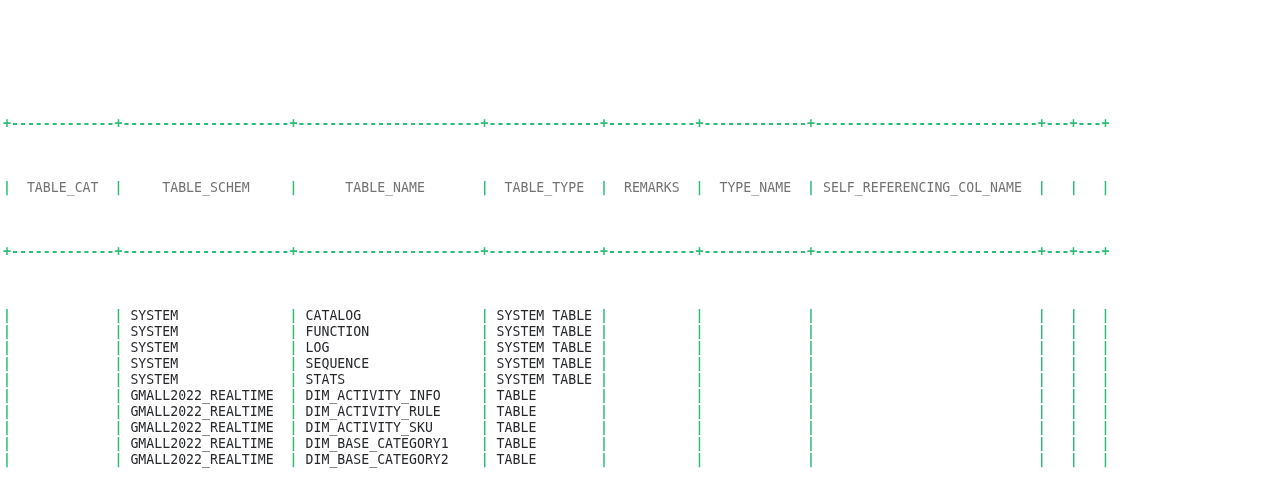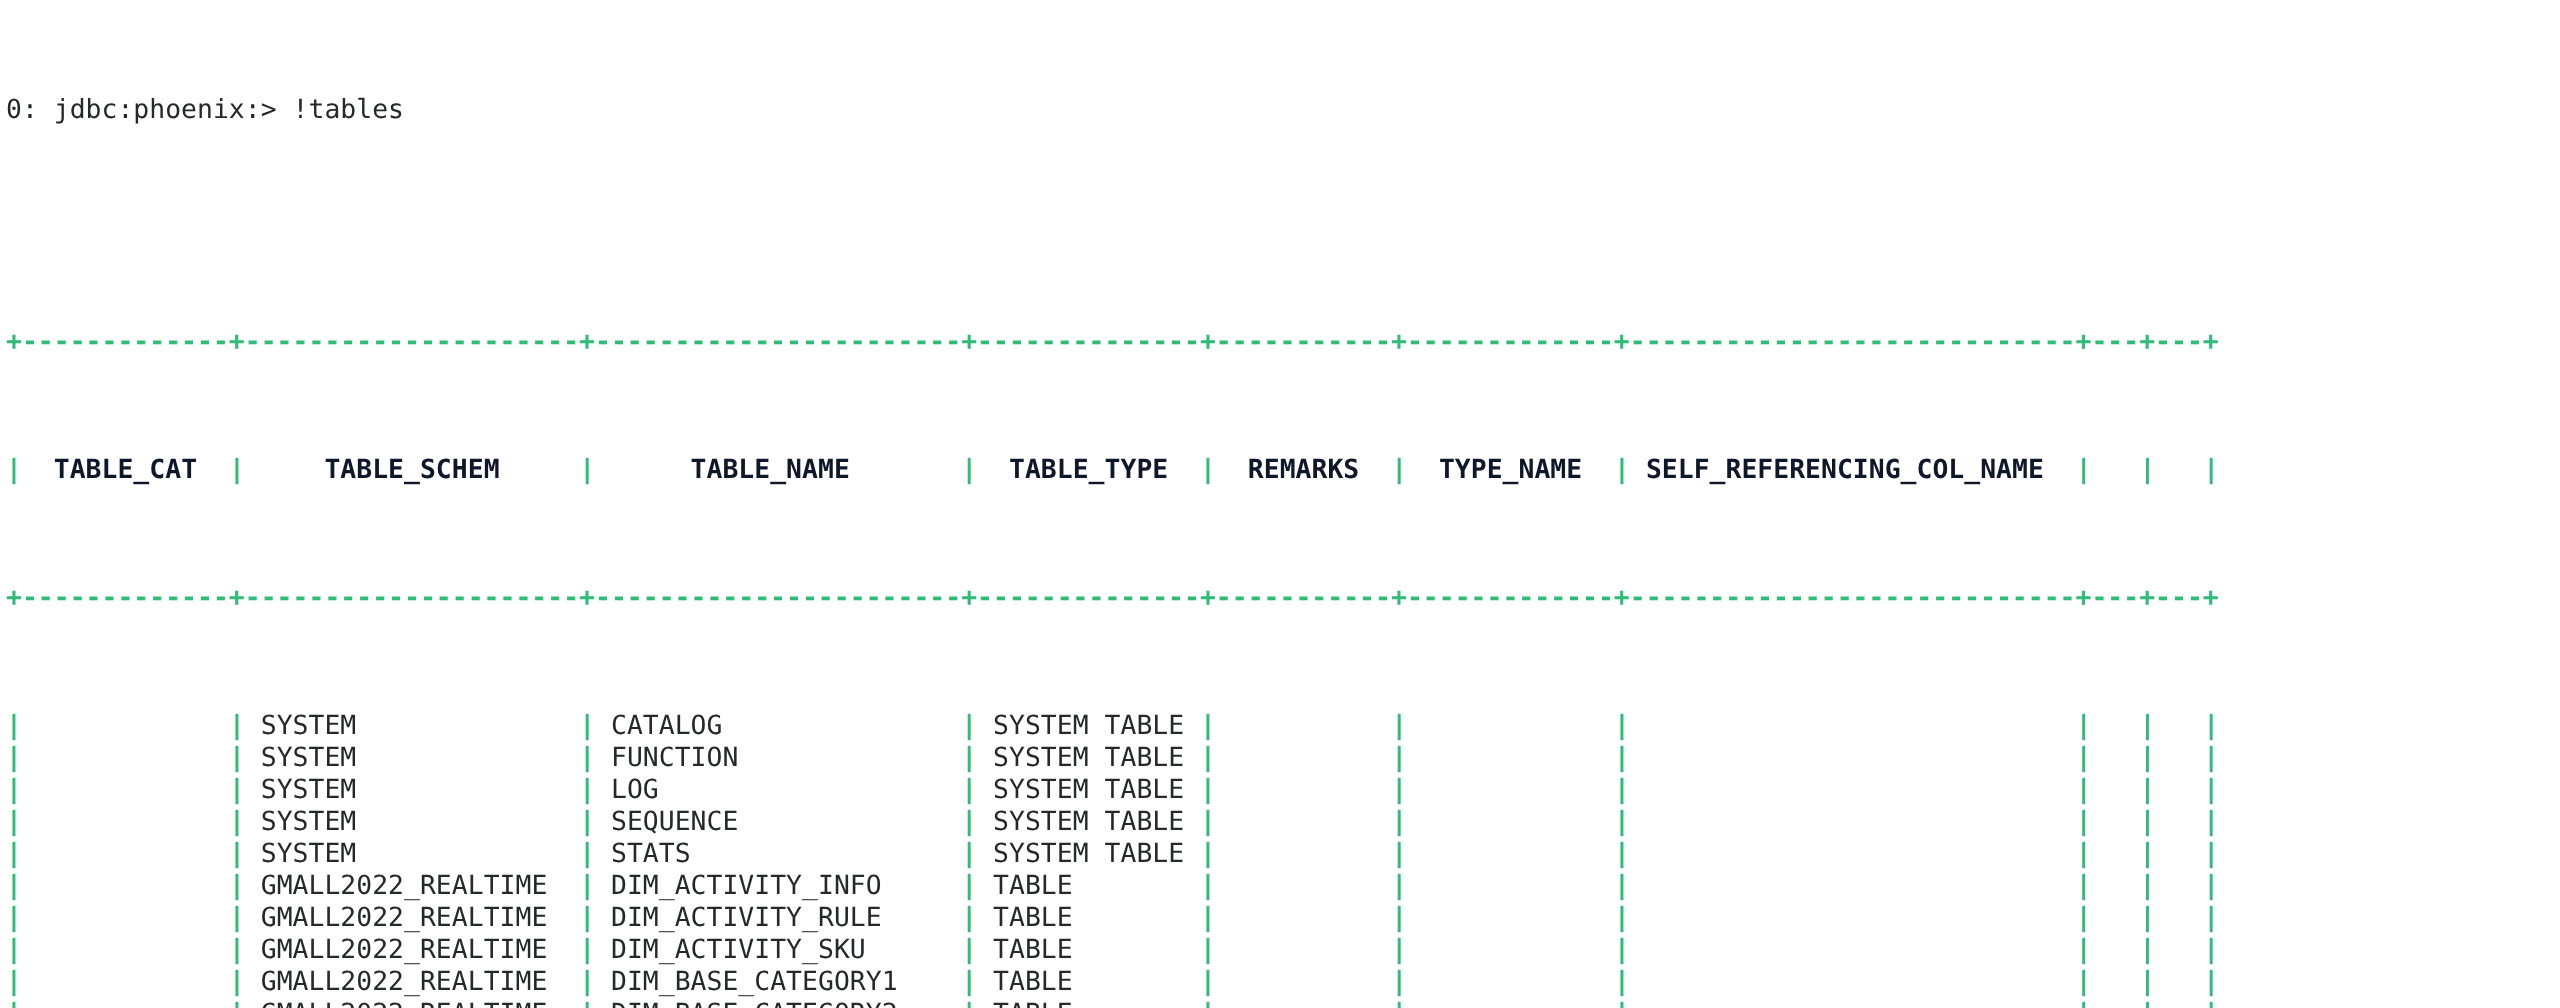--- a/index.html
+++ b/index.html
@@ -39,35 +39,34 @@
     padding-left: 3px;
   }
   .rule, .row {
     padding-left: 3px;
   }
   .brd {
     color: #2fbc77;
     font-weight: 700;
   }
   .hdr {
-    color: #0f172a;
-    font-weight: 700;
+    color: #737373;
+    font-weight: 400;
   }
   .cell {
     color: #26282c;
     font-weight: 500;
   }
   .gap-top { height: 4px; }
 </style>
 </head>
 <body>
 
 <div class="terminal">
 
-  <div class="line prompt-line">0: jdbc:phoenix:&gt; !tables</div>
 
   <div class="gap-top"></div>
 
   <div class="line rule"><span class="brd">+-------------+---------------------+-----------------------+--------------+-----------+-------------+----------------------------+---+---+</span></div>
 
   <div class="line row"><span><span class="brd">|</span><span class="hdr">  TABLE_CAT  </span><span class="brd">|</span><span class="hdr">     TABLE_SCHEM     </span><span class="brd">|</span><span class="hdr">      TABLE_NAME       </span><span class="brd">|</span><span class="hdr">  TABLE_TYPE  </span><span class="brd">|</span><span class="hdr">  REMARKS  </span><span class="brd">|</span><span class="hdr">  TYPE_NAME  </span><span class="brd">|</span><span class="hdr"> SELF_REFERENCING_COL_NAME  </span><span class="brd">|</span><span class="hdr">   </span><span class="brd">|</span><span class="hdr">   </span><span class="brd">|</span></span></div>
 
   <div class="line rule"><span class="brd">+-------------+---------------------+-----------------------+--------------+-----------+-------------+----------------------------+---+---+</span></div>
 
   <div id="table-body"><div class="line row"><span class="brd">|</span><span class="cell">             </span><span class="brd">|</span><span class="cell"> SYSTEM              </span><span class="brd">|</span><span class="cell"> CATALOG               </span><span class="brd">|</span><span class="cell"> SYSTEM TABLE </span><span class="brd">|</span><span class="cell">           </span><span class="brd">|</span><span class="cell">             </span><span class="brd">|</span><span class="cell">                            </span><span class="brd">|</span><span class="cell">   </span><span class="brd">|</span><span class="cell">   </span><span class="brd">|</span></div><div class="line row"><span class="brd">|</span><span class="cell">             </span><span class="brd">|</span><span class="cell"> SYSTEM              </span><span class="brd">|</span><span class="cell"> FUNCTION              </span><span class="brd">|</span><span class="cell"> SYSTEM TABLE </span><span class="brd">|</span><span class="cell">           </span><span class="brd">|</span><span class="cell">             </span><span class="brd">|</span><span class="cell">                            </span><span class="brd">|</span><span class="cell">   </span><span class="brd">|</span><span class="cell">   </span><span class="brd">|</span></div><div class="line row"><span class="brd">|</span><span class="cell">             </span><span class="brd">|</span><span class="cell"> SYSTEM              </span><span class="brd">|</span><span class="cell"> LOG                   </span><span class="brd">|</span><span class="cell"> SYSTEM TABLE </span><span class="brd">|</span><span class="cell">           </span><span class="brd">|</span><span class="cell">             </span><span class="brd">|</span><span class="cell">                            </span><span class="brd">|</span><span class="cell">   </span><span class="brd">|</span><span class="cell">   </span><span class="brd">|</span></div><div class="line row"><span class="brd">|</span><span class="cell">             </span><span class="brd">|</span><span class="cell"> SYSTEM              </span><span class="brd">|</span><span class="cell"> SEQUENCE              </span><span class="brd">|</span><span class="cell"> SYSTEM TABLE </span><span class="brd">|</span><span class="cell">           </span><span class="brd">|</span><span class="cell">             </span><span class="brd">|</span><span class="cell">                            </span><span class="brd">|</span><span class="cell">   </span><span class="brd">|</span><span class="cell">   </span><span class="brd">|</span></div><div class="line row"><span class="brd">|</span><span class="cell">             </span><span class="brd">|</span><span class="cell"> SYSTEM              </span><span class="brd">|</span><span class="cell"> STATS                 </span><span class="brd">|</span><span class="cell"> SYSTEM TABLE </span><span class="brd">|</span><span class="cell">           </span><span class="brd">|</span><span class="cell">             </span><span class="brd">|</span><span class="cell">                            </span><span class="brd">|</span><span class="cell">   </span><span class="brd">|</span><span class="cell">   </span><span class="brd">|</span></div><div class="line row"><span class="brd">|</span><span class="cell">             </span><span class="brd">|</span><span class="cell"> GMALL2022_REALTIME  </span><span class="brd">|</span><span class="cell"> DIM_ACTIVITY_INFO     </span><span class="brd">|</span><span class="cell"> TABLE        </span><span class="brd">|</span><span class="cell">           </span><span class="brd">|</span><span class="cell">             </span><span class="brd">|</span><span class="cell">                            </span><span class="brd">|</span><span class="cell">   </span><span class="brd">|</span><span class="cell">   </span><span class="brd">|</span></div><div class="line row"><span class="brd">|</span><span class="cell">             </span><span class="brd">|</span><span class="cell"> GMALL2022_REALTIME  </span><span class="brd">|</span><span class="cell"> DIM_ACTIVITY_RULE     </span><span class="brd">|</span><span class="cell"> TABLE        </span><span class="brd">|</span><span class="cell">           </span><span class="brd">|</span><span class="cell">             </span><span class="brd">|</span><span class="cell">                            </span><span class="brd">|</span><span class="cell">   </span><span class="brd">|</span><span class="cell">   </span><span class="brd">|</span></div><div class="line row"><span class="brd">|</span><span class="cell">             </span><span class="brd">|</span><span class="cell"> GMALL2022_REALTIME  </span><span class="brd">|</span><span class="cell"> DIM_ACTIVITY_SKU      </span><span class="brd">|</span><span class="cell"> TABLE        </span><span class="brd">|</span><span class="cell">           </span><span class="brd">|</span><span class="cell">             </span><span class="brd">|</span><span class="cell">                            </span><span class="brd">|</span><span class="cell">   </span><span class="brd">|</span><span class="cell">   </span><span class="brd">|</span></div><div class="line row"><span class="brd">|</span><span class="cell">             </span><span class="brd">|</span><span class="cell"> GMALL2022_REALTIME  </span><span class="brd">|</span><span class="cell"> DIM_BASE_CATEGORY1    </span><span class="brd">|</span><span class="cell"> TABLE        </span><span class="brd">|</span><span class="cell">           </span><span class="brd">|</span><span class="cell">             </span><span class="brd">|</span><span class="cell">                            </span><span class="brd">|</span><span class="cell">   </span><span class="brd">|</span><span class="cell">   </span><span class="brd">|</span></div><div class="line row"><span class="brd">|</span><span class="cell">             </span><span class="brd">|</span><span class="cell"> GMALL2022_REALTIME  </span><span class="brd">|</span><span class="cell"> DIM_BASE_CATEGORY2    </span><span class="brd">|</span><span class="cell"> TABLE        </span><span class="brd">|</span><span class="cell">           </span><span class="brd">|</span><span class="cell">             </span><span class="brd">|</span><span class="cell">                            </span><span class="brd">|</span><span class="cell">   </span><span class="brd">|</span><span class="cell">   </span><span class="brd">|</span></div></div>

